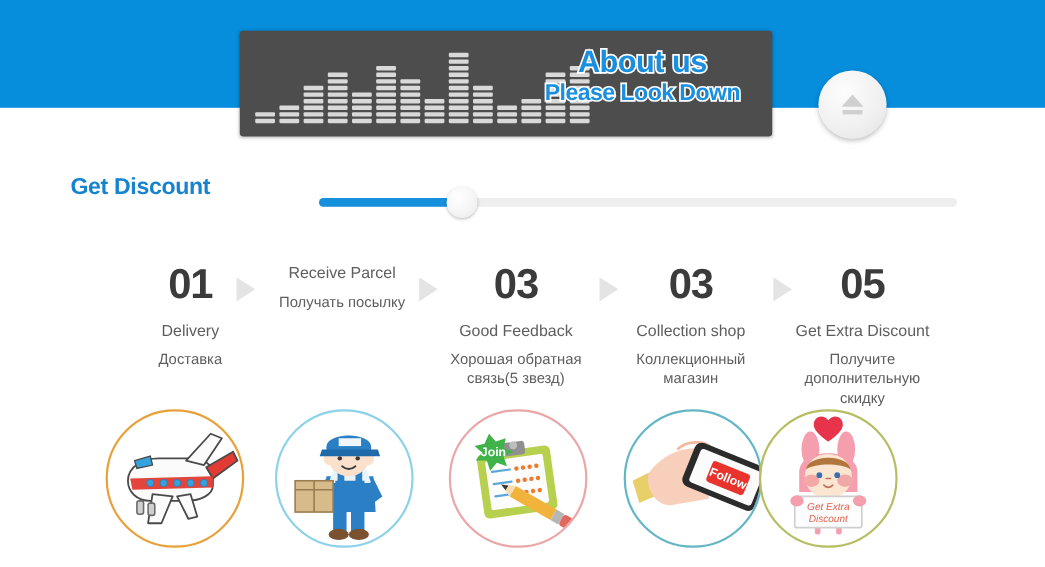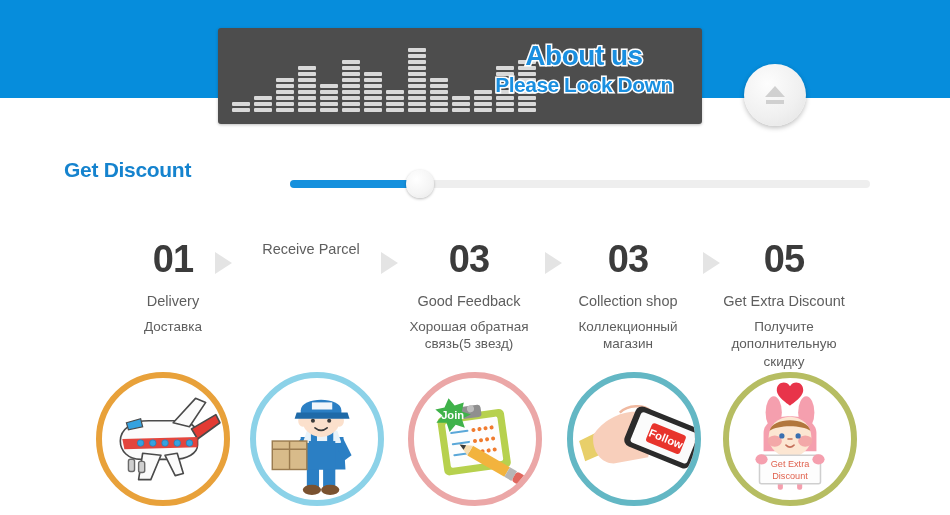--- a/index.html
+++ b/index.html
@@ -188,21 +188,21 @@
     left: 0; top: 372px;
     width: 950px;
     height: 140px;
   }
   .illus {
     position: absolute;
     top: 0;
     width: 122px;
     height: 122px;
     border-radius: 50%;
-    border: 6px solid #a16207;
+    border: 2px solid #a16207;
     background: #fff;
     overflow: hidden;
   }
   .illus svg { width: 100%; height: 100%; display: block; }
 </style>
 </head>
 <body>
 
 <div id="top-band"></div>
 
@@ -345,20 +345,21 @@
 </div>
 
 <div id="steps">
     <div class="step" style="left: 112px; width: 122px;">
       <div class="step-num">01</div>
       <div class="step-en">Delivery</div>
       <div class="step-ru">Доставка</div>
     </div>
     <div class="step" style="left: 250px; width: 122px;">
       <div class="step-en">Receive Parcel</div>
+      <div class="step-ru">Получать посылку</div>
     </div>
     <div class="step" style="left: 408px; width: 122px;">
       <div class="step-num">03</div>
       <div class="step-en">Good Feedback</div>
       <div class="step-ru">Хорошая обратная связь(5 звезд)</div>
     </div>
     <div class="step" style="left: 567px; width: 122px;">
       <div class="step-num">03</div>
       <div class="step-en">Collection shop</div>
       <div class="step-ru">Коллекционный магазин</div>
@@ -489,21 +490,21 @@
 
       <g transform="rotate(22 84 62)">
         <rect x="52" y="36" width="70" height="42" rx="7" fill="#2b2b2b"></rect>
         <rect x="58" y="41" width="60" height="32" rx="3" fill="#fbfbfb"></rect>
         <rect x="72" y="47" width="36" height="20" rx="3" fill="#e8342c"></rect>
         <text x="90" y="61" font-family="Liberation Sans, sans-serif" font-size="11" font-weight="bold" fill="#ffffff" text-anchor="middle">Follow</text>
       </g>
     </svg>
   </div>
 
-  <div class="illus" style="left:723px; border-color:#b6bd62;">
+  <div class="illus" style="left:690px; border-color:#b6bd62;font-style:italic;">
     <svg viewBox="0 0 120 120">
 
       <path d="M60 8 C56 2 47 4 47 12 C47 19 60 27 60 27 C60 27 73 19 73 12 C73 4 64 2 60 8 Z" fill="#e8344a"></path>
 
       <ellipse cx="44" cy="34" rx="8" ry="16" fill="#f59fae"></ellipse>
       <ellipse cx="76" cy="34" rx="8" ry="16" fill="#f59fae"></ellipse>
 
       <path d="M34 54 C34 32 86 32 86 54 L86 72 L34 72 Z" fill="#f59fae"></path>
 
       <ellipse cx="60" cy="58" rx="21" ry="20" fill="#fce6d2"></ellipse>

